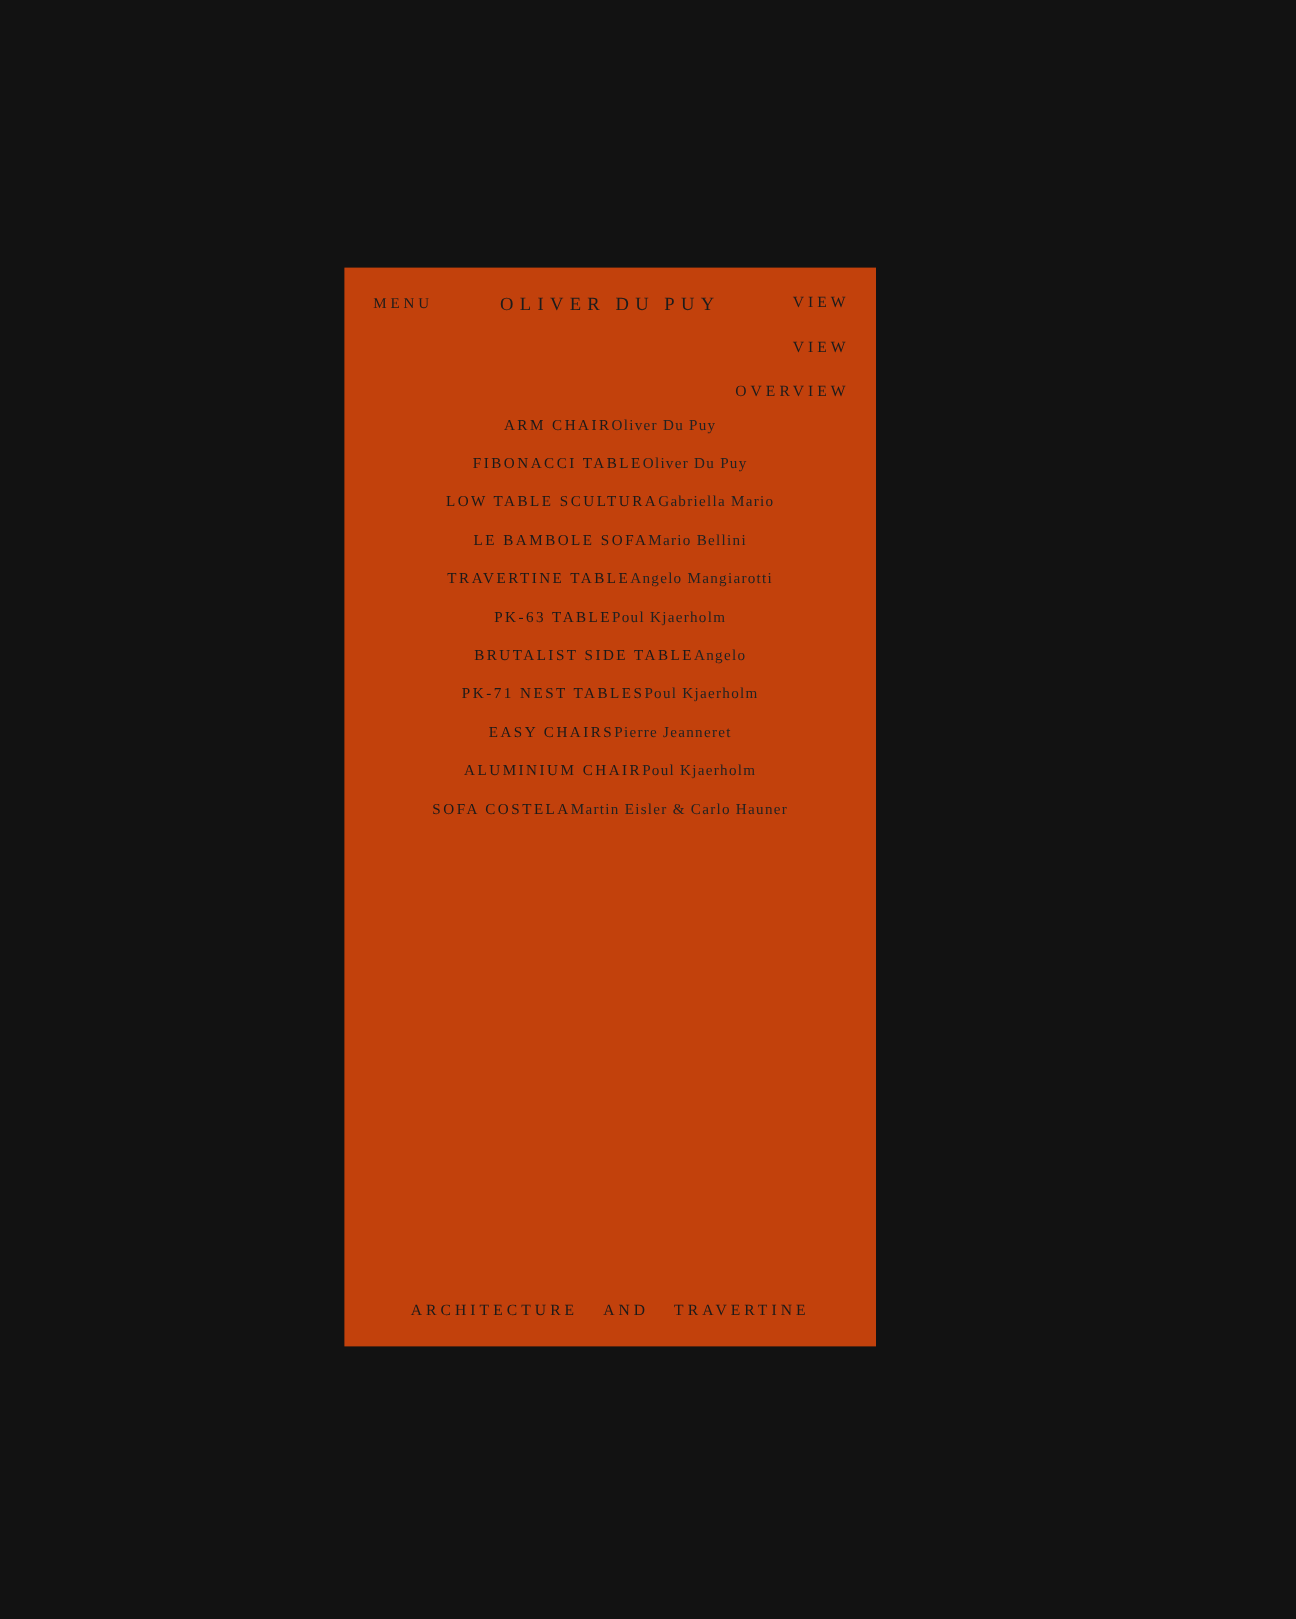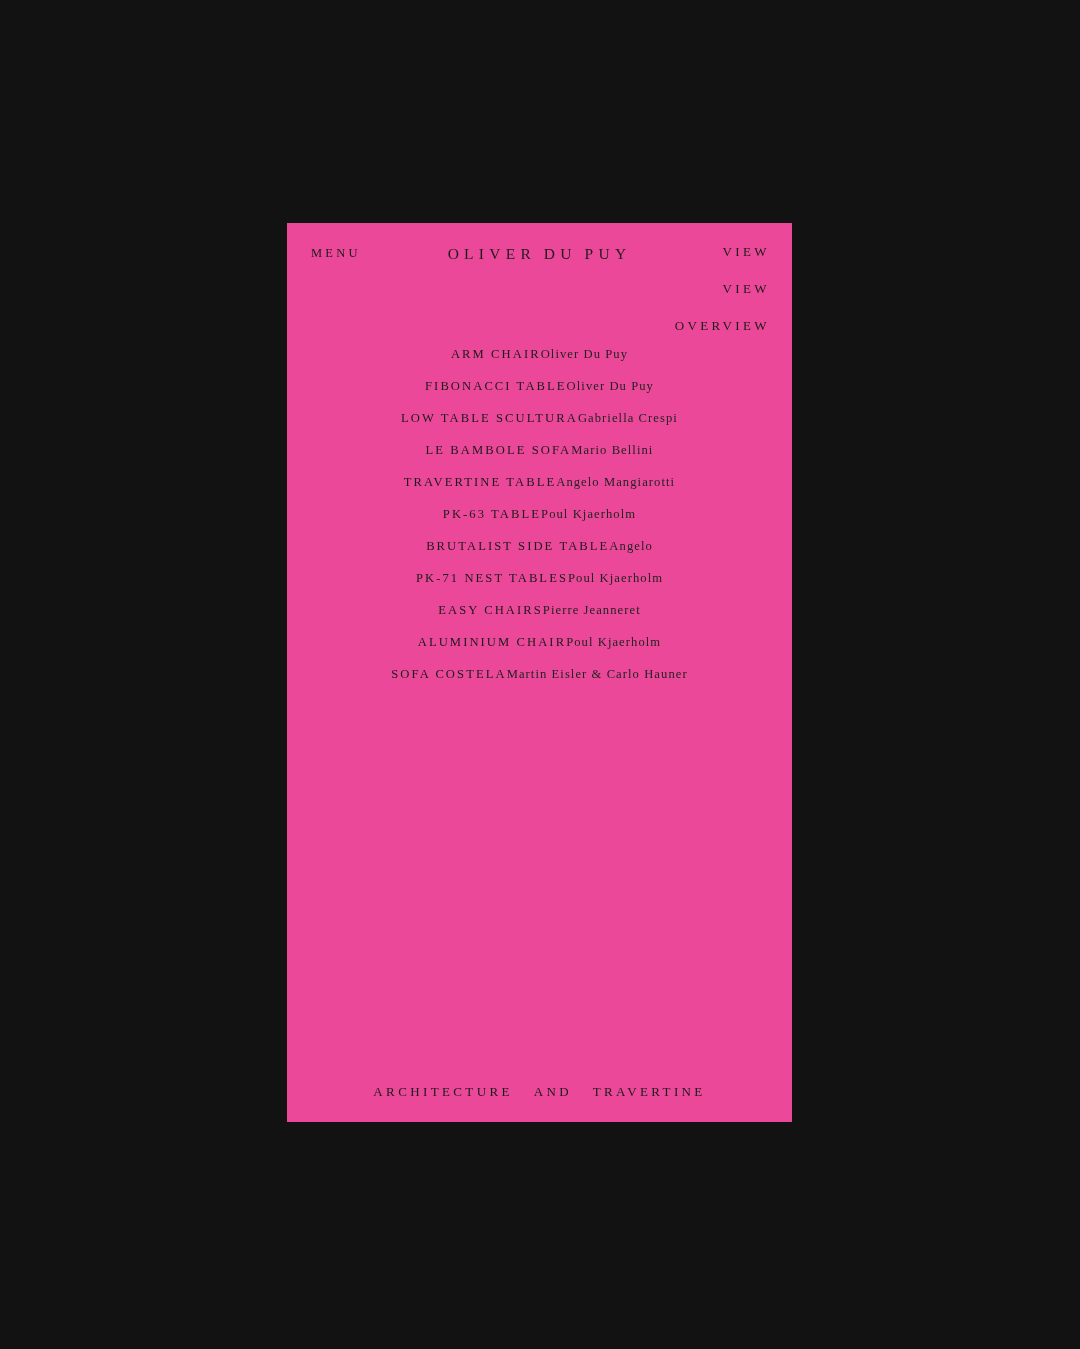--- a/index.html
+++ b/index.html
@@ -17,23 +17,23 @@
   .stage {
     position: relative;
     width: 1080px;
     height: 1349px;
     background: #121212;
   }
   .device {
     position: absolute;
     left: 287px;
     top: 223px;
-    width: 505px;
+    width: 443px;
     height: 899px;
-    background: #ec4899;
+    background: #c2410c;
     overflow: hidden;
     text-decoration: underline;
   }
   .topbar {
     position: relative;
     height: 112px;
   }
   .lbl {
     font-family: "Liberation Serif", serif;
     font-weight: 400;
@@ -135,21 +135,21 @@
       <div class="row">
         <span class="name">ARM CHAIR</span>
         <span class="designer">Oliver Du Puy</span>
       </div>
       <div class="row">
         <span class="name">FIBONACCI TABLE</span>
         <span class="designer">Oliver Du Puy</span>
       </div>
       <div class="row">
         <span class="name">LOW TABLE SCULTURA</span>
-        <span class="designer">Gabriella Crespi</span>
+        <span class="designer">Gabriella Mario</span>
       </div>
       <div class="row">
         <span class="name">LE BAMBOLE SOFA</span>
         <span class="designer">Mario Bellini</span>
       </div>
       <div class="row">
         <span class="name">TRAVERTINE TABLE</span>
         <span class="designer">Angelo Mangiarotti</span>
       </div>
       <div class="row">

